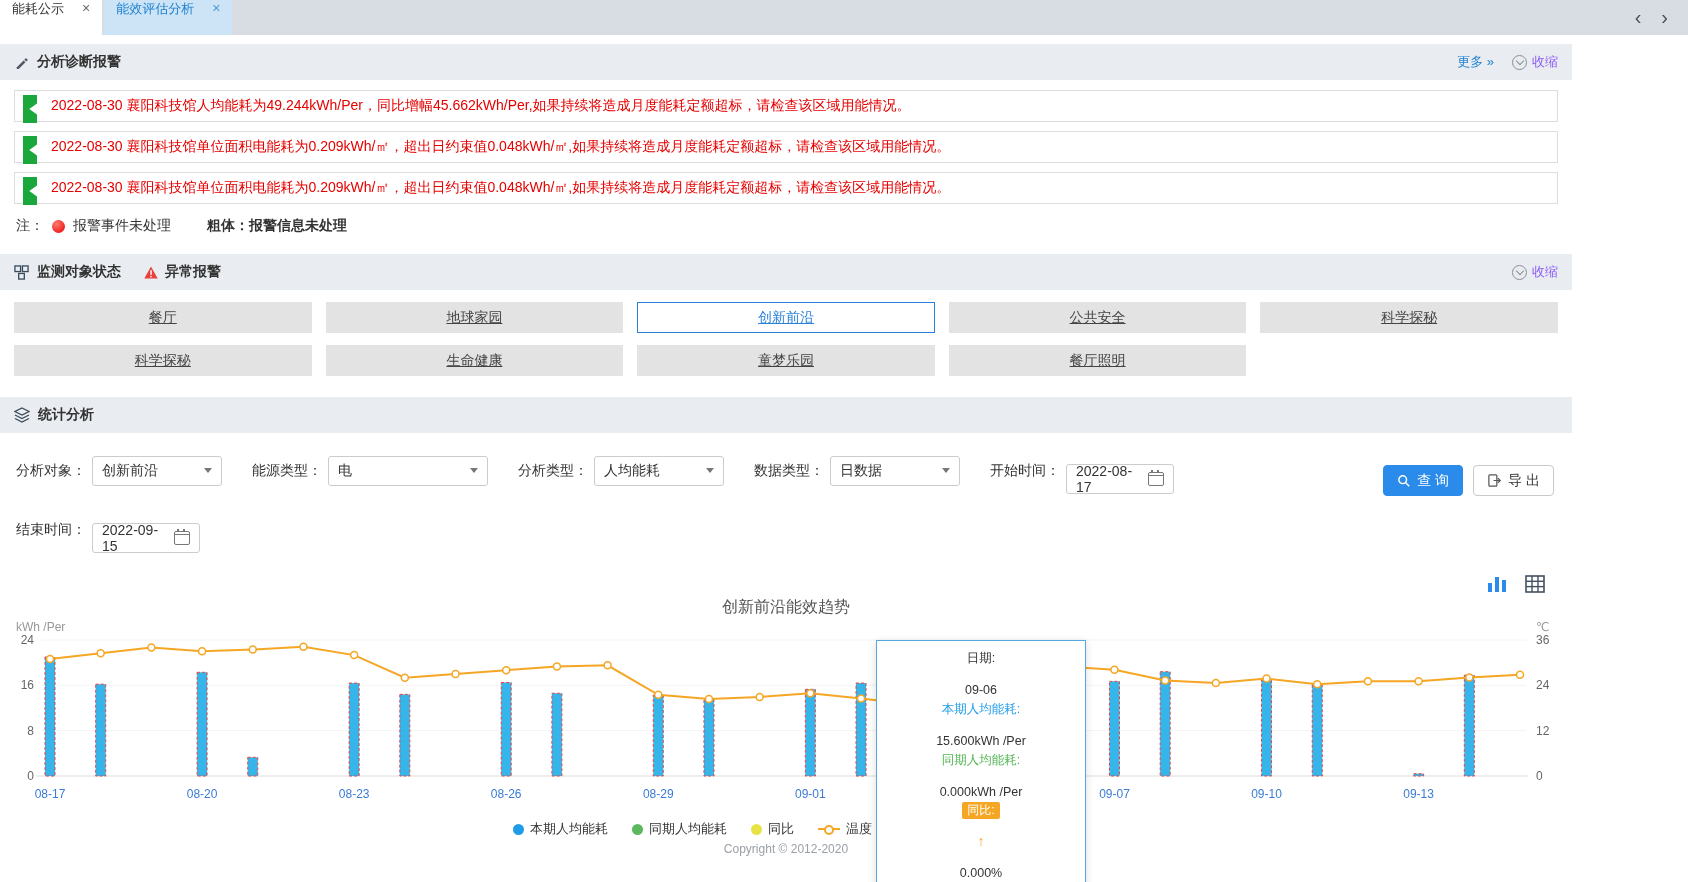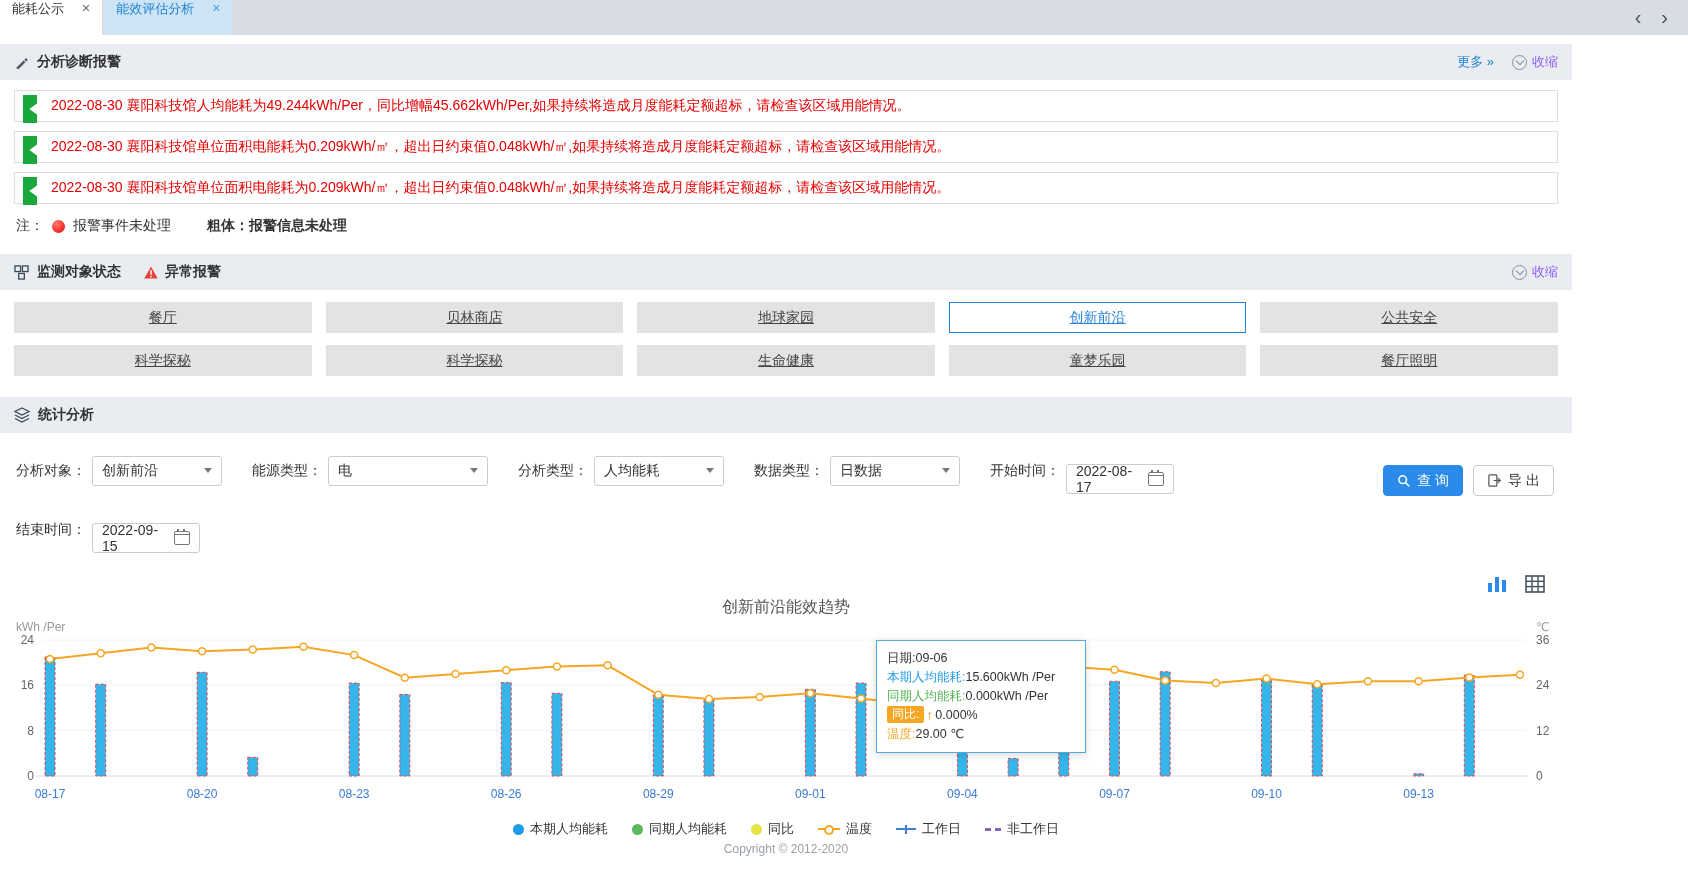--- a/index.html
+++ b/index.html
@@ -46,21 +46,21 @@
   .action-btns{position:absolute;right:18px;top:32px;display:flex;gap:10px;}
   .btn{height:31px;display:flex;align-items:center;gap:6px;padding:0 13px;border-radius:4px;font-size:14px;cursor:pointer;box-sizing:border-box;}
   .btn-query{background:#2b8bea;color:#fff;border:1px solid #2b8bea;}
   .btn-export{background:#fff;color:#333;border:1px solid #c9c9c9;}
   .chart-area{background:#fff;position:relative;}
   .view-toggles{display:flex;justify-content:flex-end;gap:16px;padding:6px 26px 0;}
   .view-toggles .tg{cursor:pointer;line-height:0;}
   .chart-title{text-align:center;font-size:16px;color:#555;margin:2px 0 0;}
   .chart-body{position:relative;}
   .tooltip{position:absolute;left:876px;top:22px;width:188px;background:#fff;border:1px solid #57a8e0;box-shadow:0 2px 8px rgba(0,0,0,.15);padding:8px 10px;font-size:12.5px;line-height:19px;z-index:6;}
-  .tt-row{display:flex;align-items:flex-start;gap:0;white-space:nowrap;}
+  .tt-row{display:flex;align-items:center;gap:13px;white-space:nowrap;flex-direction:column;}
   .c-cur{color:#1f9ce8;} .c-prev{color:#52b552;} .c-temp{color:#f5a623;}
   .tt-v{color:#333;}
   .tt-badge{background:#f5a623;color:#fff;padding:0 5px;border-radius:2px;font-size:12px;line-height:17px;}
   .tt-arrow{color:#f5a623;font-weight:bold;font-size:14px;margin:0 2px;}
   .legend{display:flex;justify-content:center;align-items:center;gap:24px;padding:7px 0 2px;font-size:13px;color:#333;background:#fff;}
   .legend-item{display:flex;align-items:center;gap:6px;cursor:pointer;}
   .sw{display:inline-block;}
   .sw-dot{width:11px;height:11px;border-radius:50%;background:var(--c);}
   .sw-ring-line{width:22px;height:9px;position:relative;}
   .sw-ring-line::before{content:"";position:absolute;left:0;right:0;top:3.5px;height:2px;background:var(--c);}
@@ -147,23 +147,20 @@
       <div class="hdr-right">
         <span class="collapse">
           <span class="circ"></span>
           <span>收缩</span>
         </span>
       </div>
     </div>
     <div class="obj-grid">
         <div class="obj-btn">
           <span>餐厅</span>
-        </div>
-        <div class="obj-btn">
-          <span>贝林商店</span>
         </div>
         <div class="obj-btn">
           <span>地球家园</span>
         </div>
         <div class="obj-btn selected">
           <span>创新前沿</span>
         </div>
         <div class="obj-btn">
           <span>公共安全</span>
         </div>

